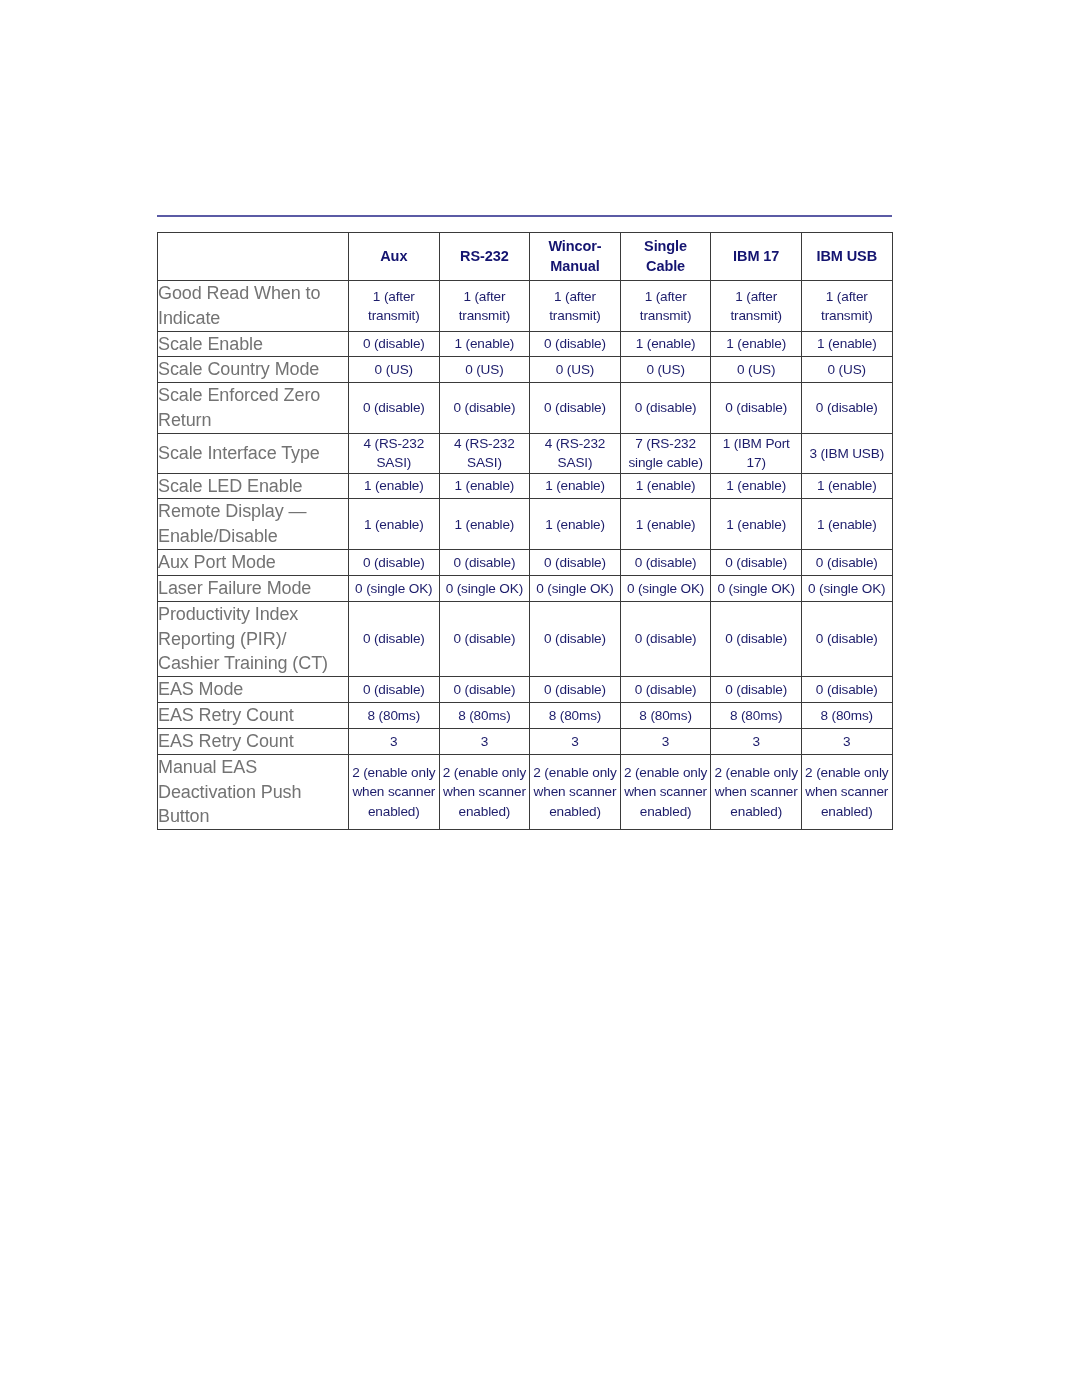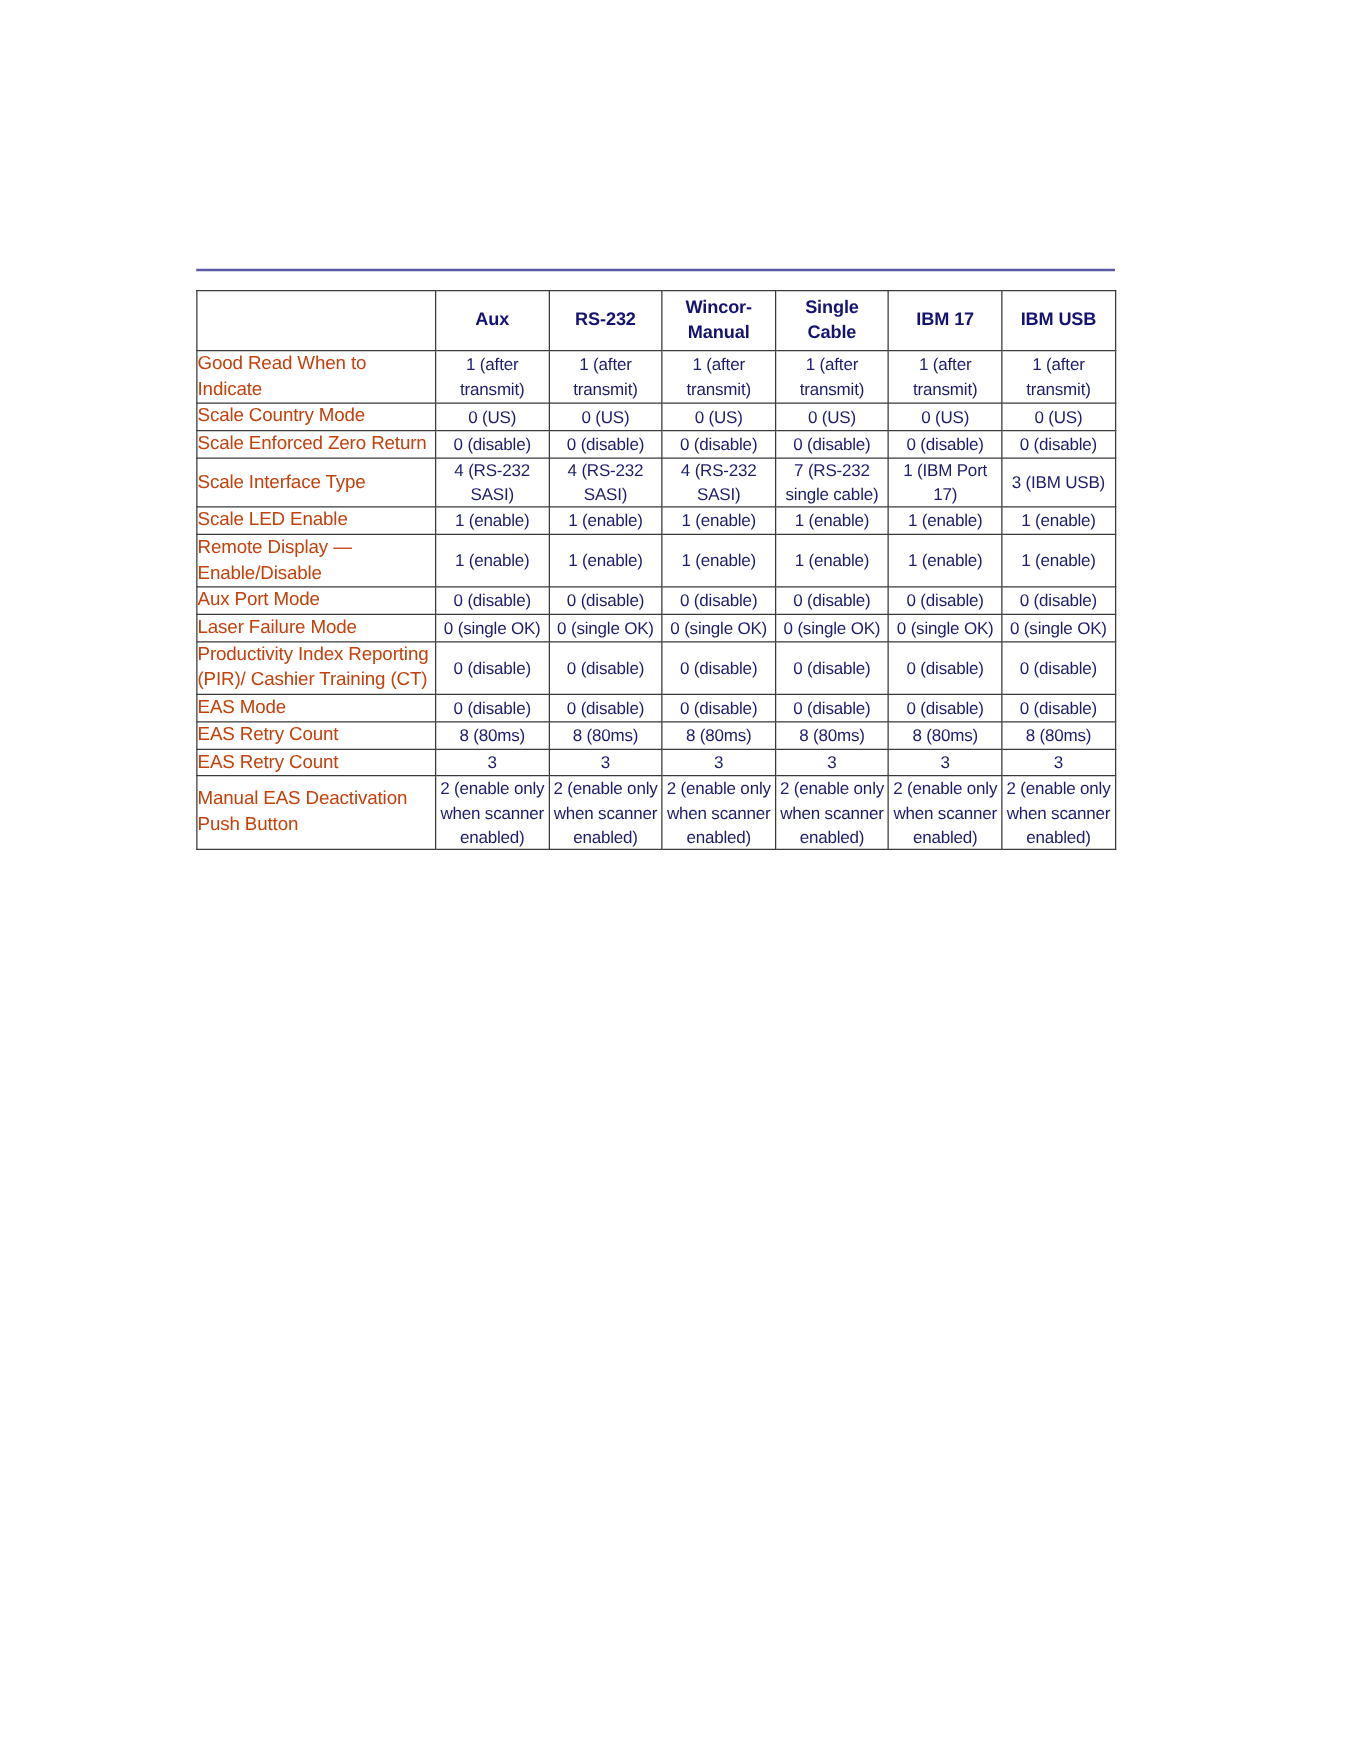--- a/index.html
+++ b/index.html
@@ -61,22 +61,22 @@
     line-height: 1.34;
     letter-spacing: -0.1px;
     padding: 9px 3px;
     height: 48px;
     box-sizing: border-box;
   }
   .hdr-blank { background: #ffffff; }
 
   
   .row-label {
-    color: #c2410c;
-    font-size: 15px;
+    color: #737373;
+    font-size: 18px;
     line-height: 1.38;
     padding: 6px 4px 6px 10px;
     letter-spacing: -0.1px;
   }
 
   
   .data-cell {
     text-align: center;
     color: #1d1d6b;
     font-size: 13.6px;
@@ -157,20 +157,29 @@
         <tr>
           <td class="row-label">Good Read When to Indicate</td>
           <td class="data-cell">1 (after transmit)</td>
           <td class="data-cell">1 (after transmit)</td>
           <td class="data-cell">1 (after transmit)</td>
           <td class="data-cell">1 (after transmit)</td>
           <td class="data-cell">1 (after transmit)</td>
           <td class="data-cell">1 (after transmit)</td>
         </tr>
         <tr>
+          <td class="row-label">Scale Enable</td>
+          <td class="data-cell">0 (disable)</td>
+          <td class="data-cell">1 (enable)</td>
+          <td class="data-cell">0 (disable)</td>
+          <td class="data-cell">1 (enable)</td>
+          <td class="data-cell">1 (enable)</td>
+          <td class="data-cell">1 (enable)</td>
+        </tr>
+        <tr>
           <td class="row-label">Scale Country Mode</td>
           <td class="data-cell">0 (US)</td>
           <td class="data-cell">0 (US)</td>
           <td class="data-cell">0 (US)</td>
           <td class="data-cell">0 (US)</td>
           <td class="data-cell">0 (US)</td>
           <td class="data-cell">0 (US)</td>
         </tr>
         <tr>
           <td class="row-label">Scale Enforced Zero Return</td>

